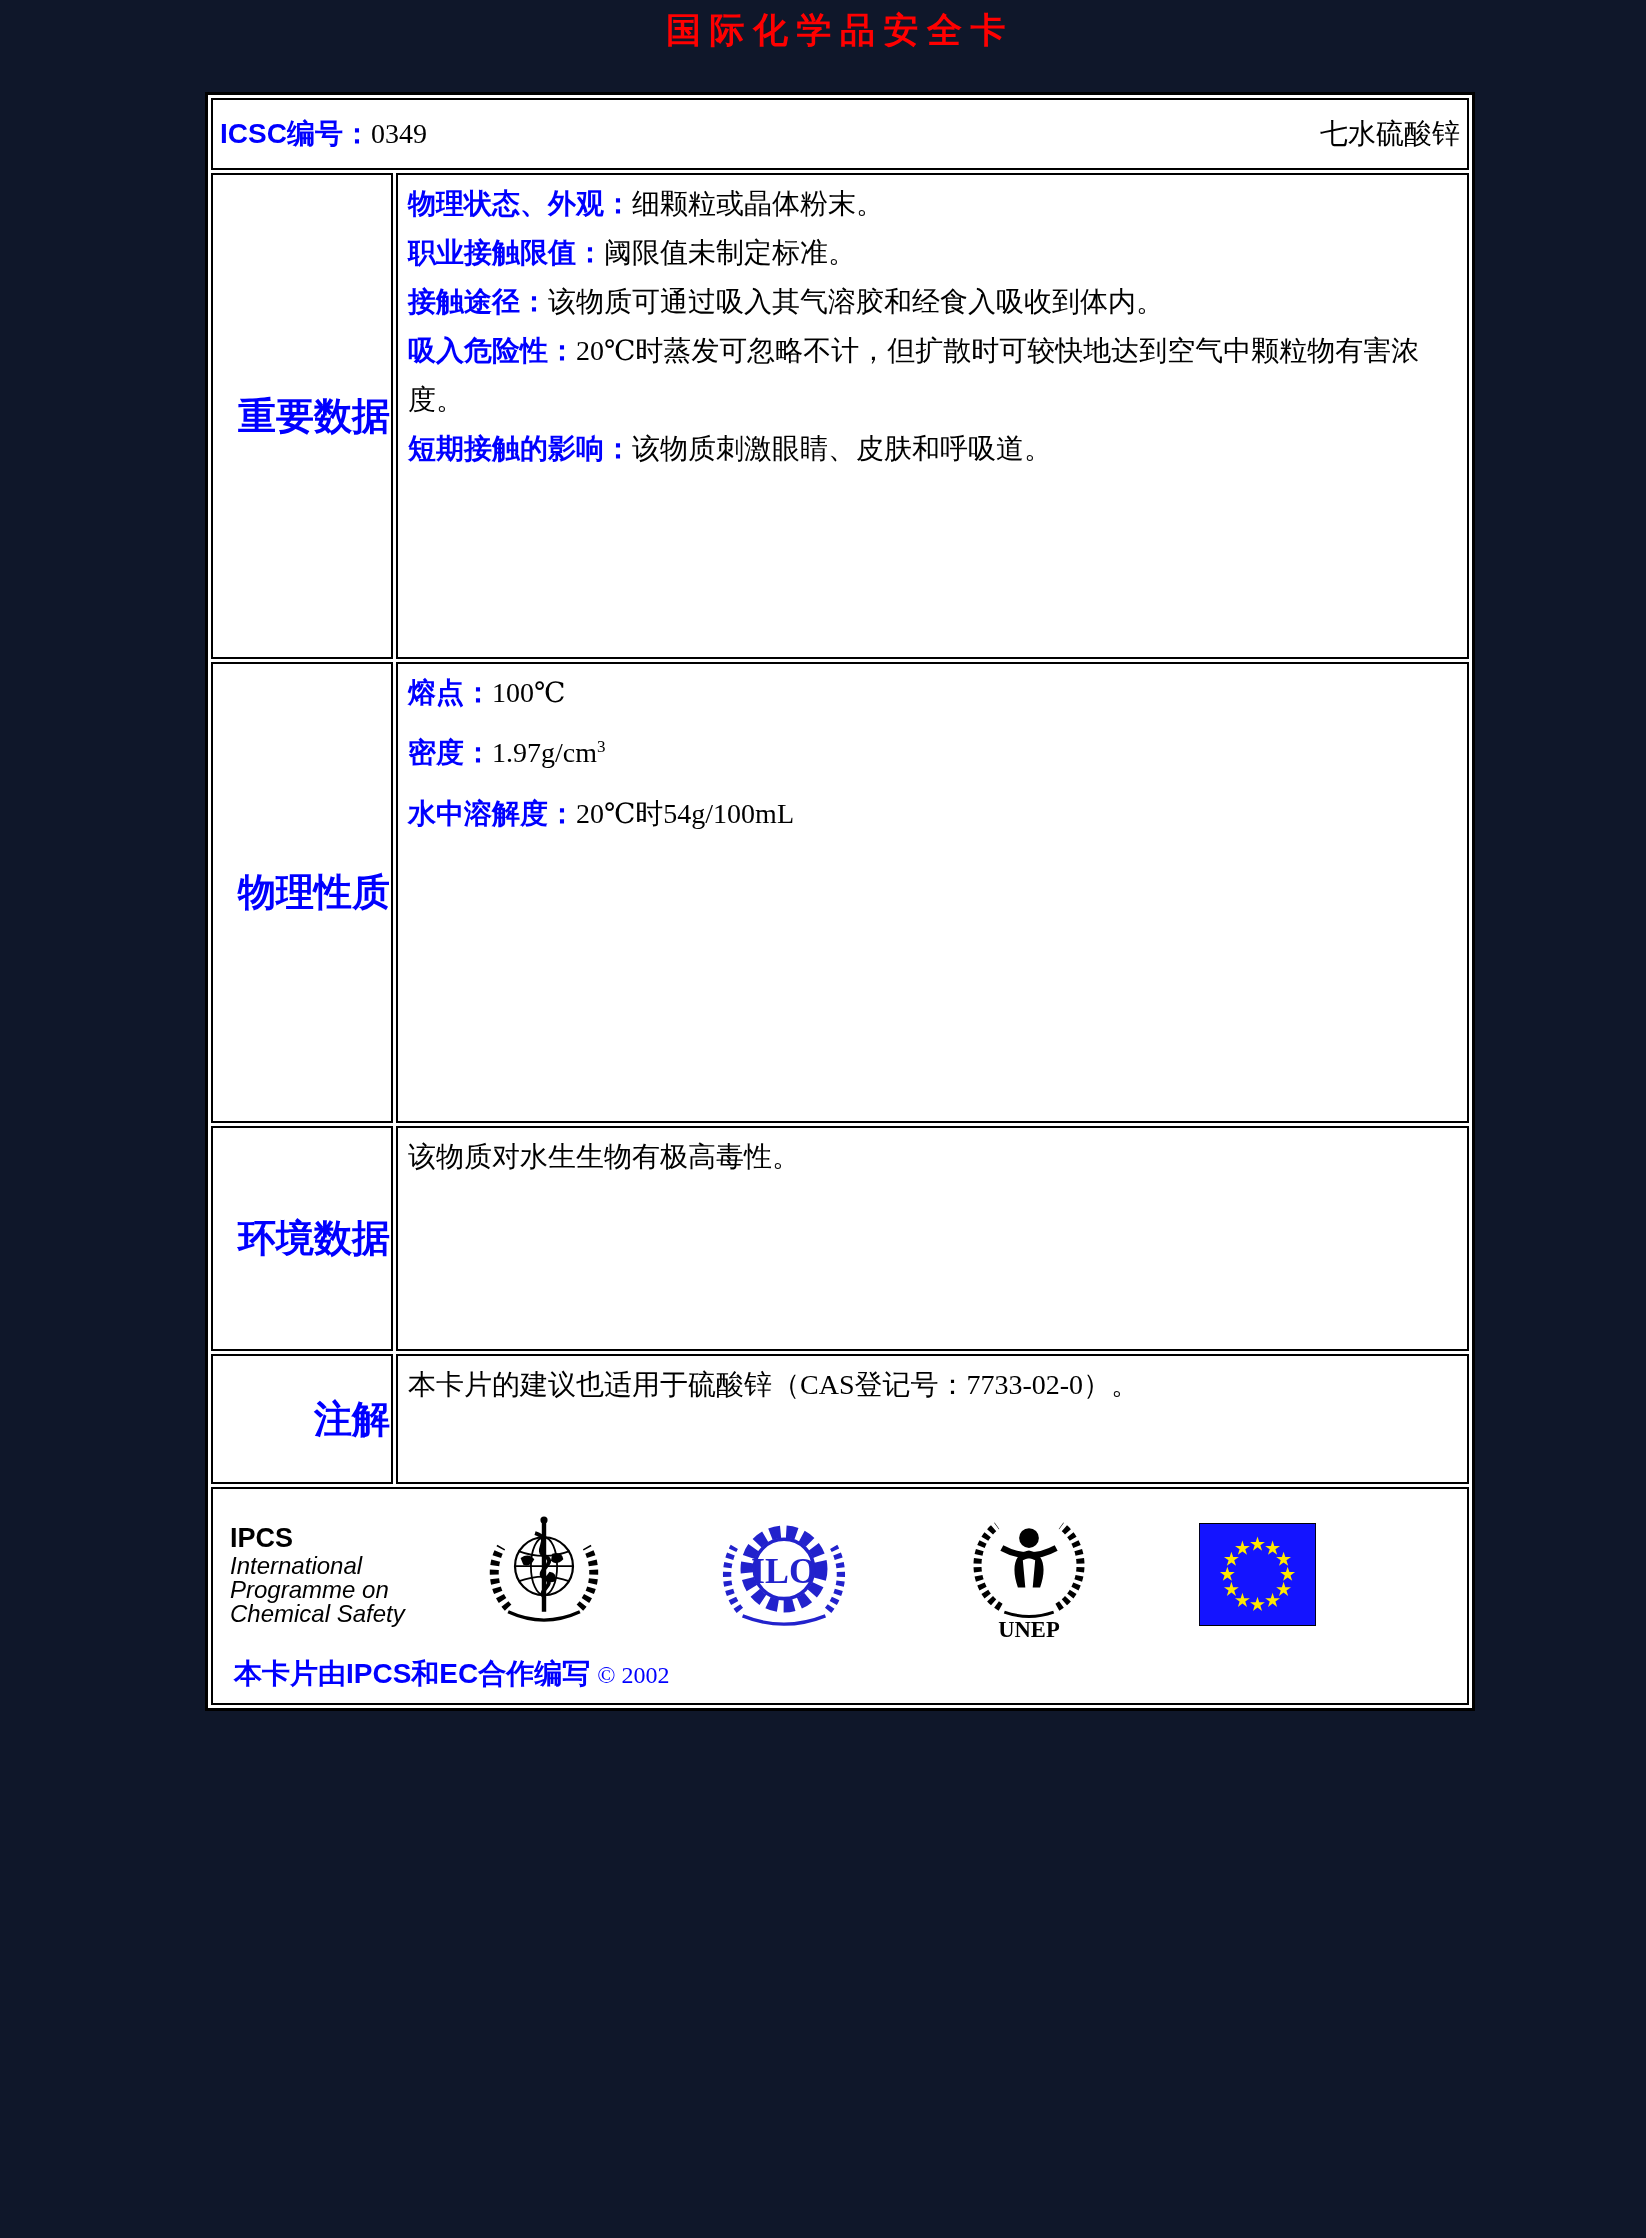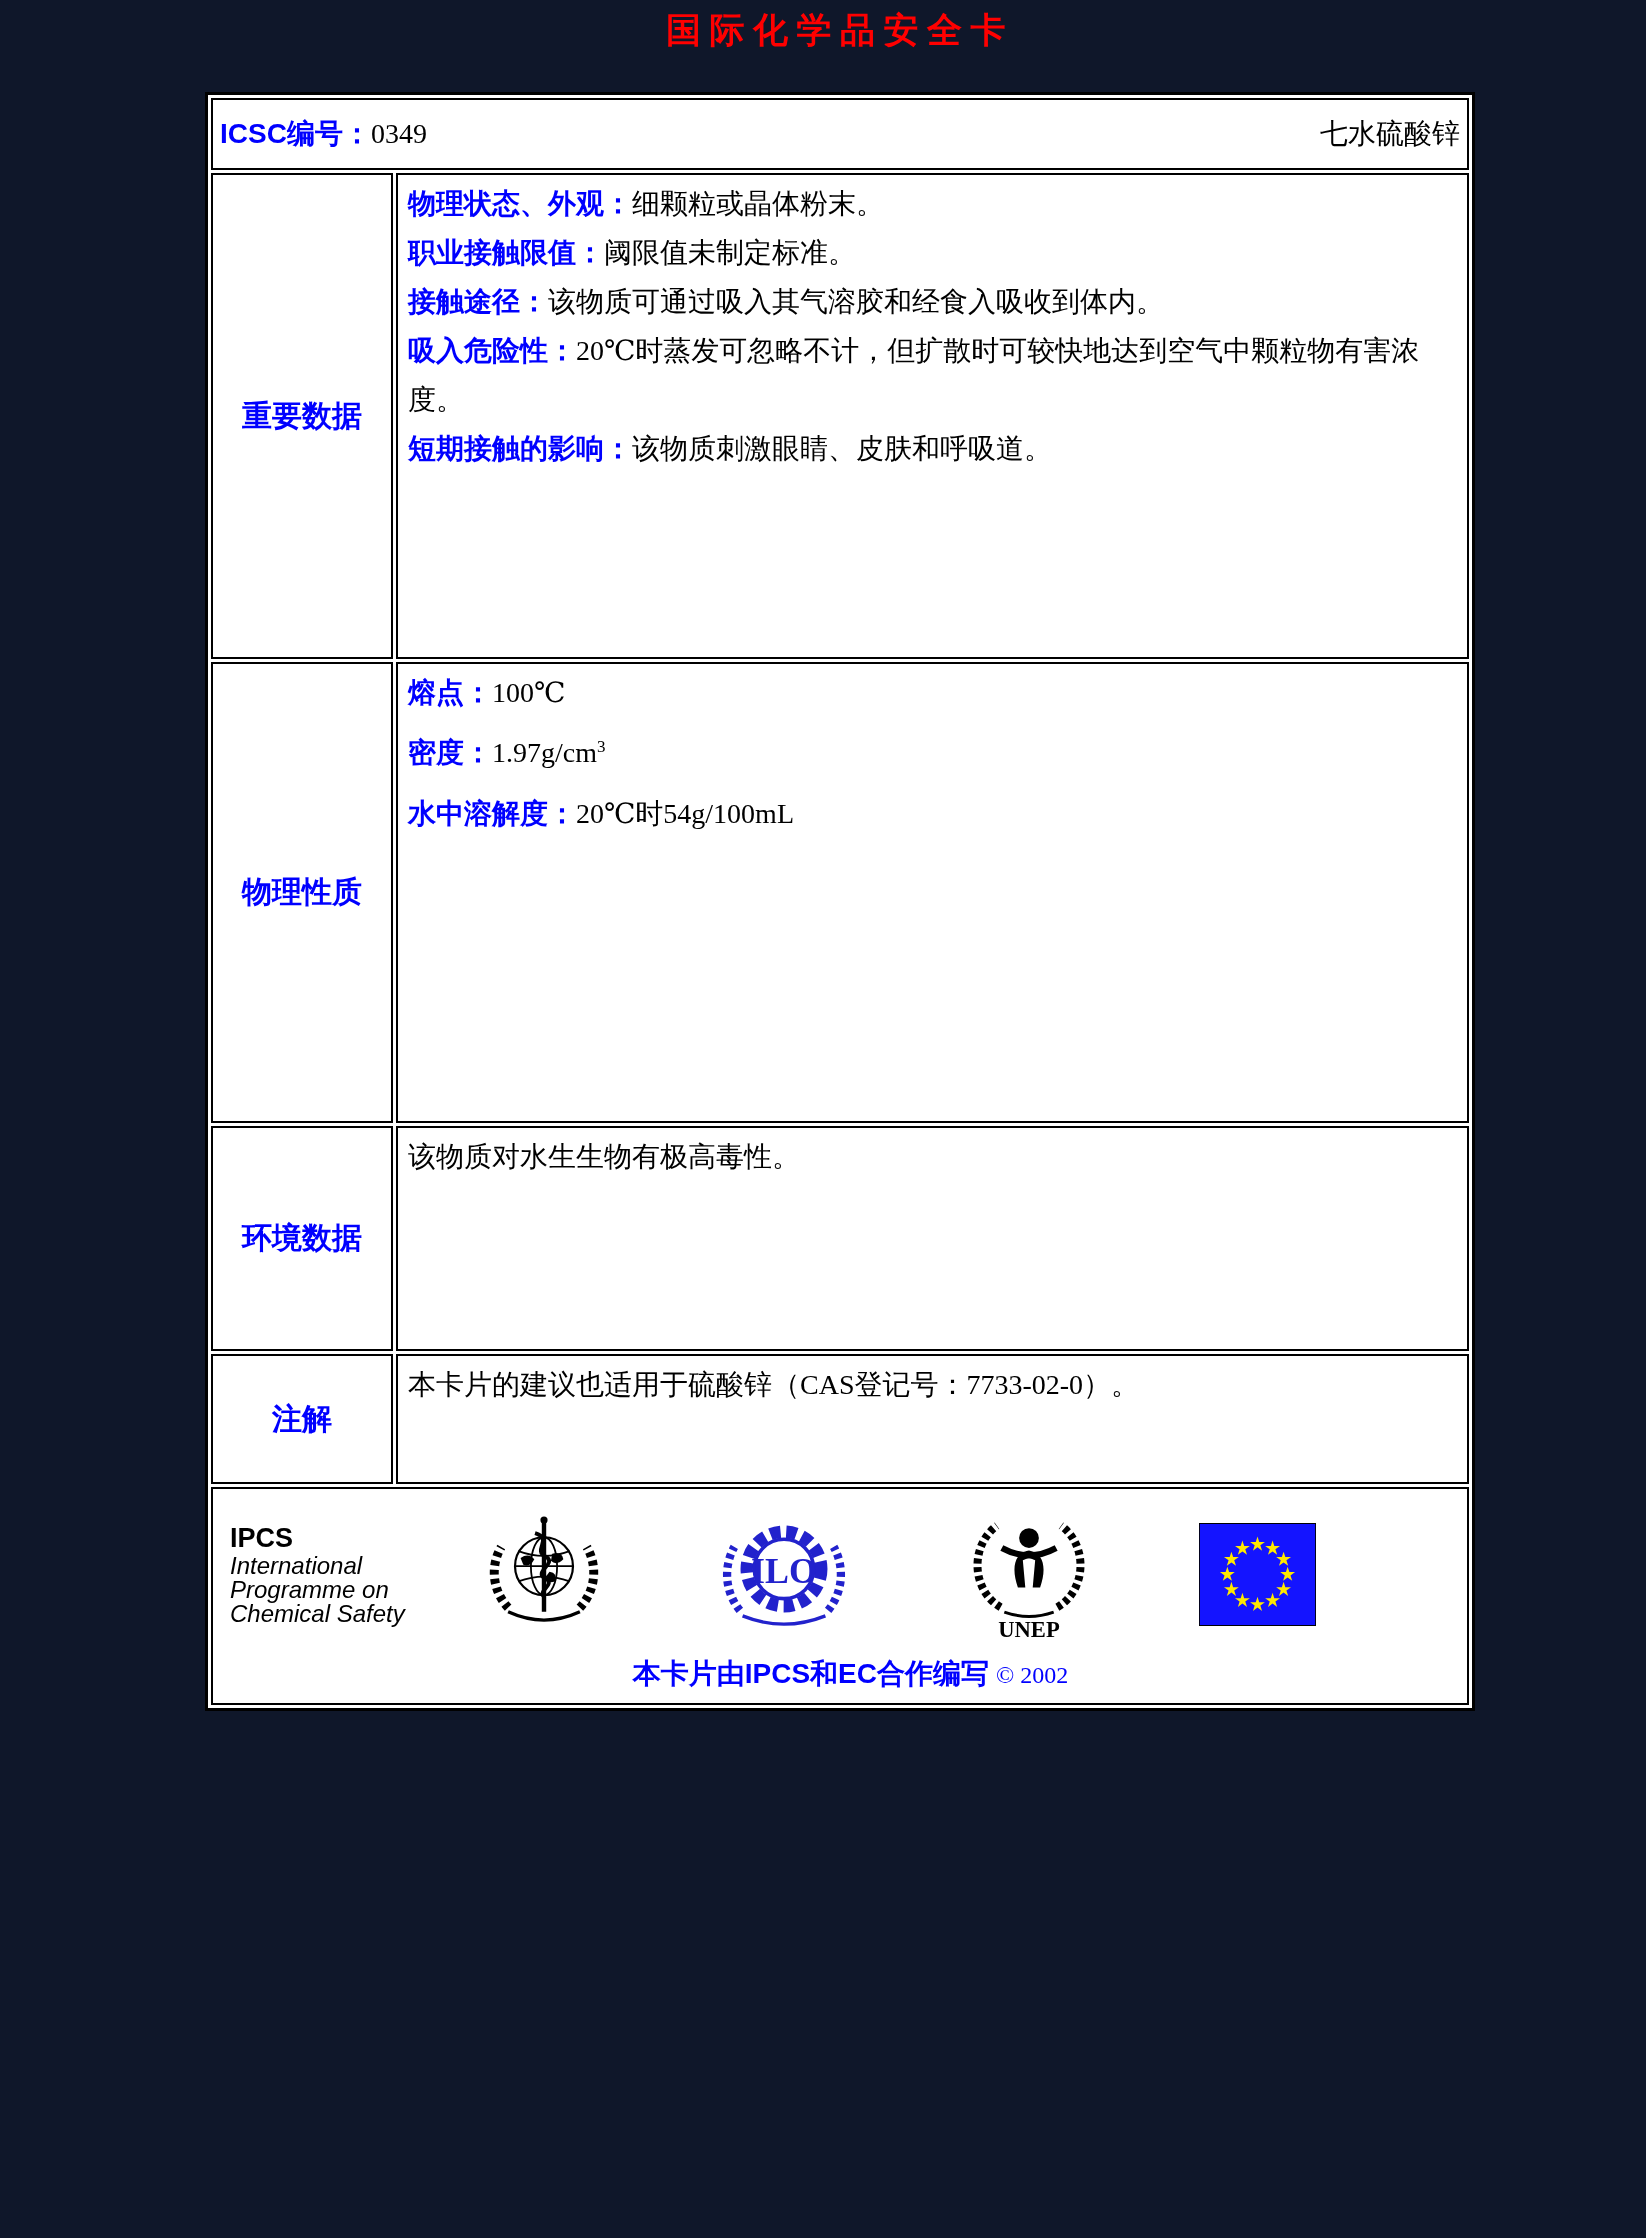--- a/index.html
+++ b/index.html
@@ -10,42 +10,42 @@
   .page{position:relative;width:1647px;height:2239px;background:#0f172a;overflow:hidden;
         font-family:"Liberation Serif","DejaVu Serif",serif;color:var(--ink);}
   .title{position:absolute;top:7px;left:205px;width:1270px;text-align:center;
          font-family:"Liberation Serif","DejaVu Serif",serif;font-weight:bold;
          font-size:35px;color:var(--title-red);letter-spacing:8.5px;}
   table.card{position:absolute;left:205px;top:92px;width:1270px;
              border:3.5px solid #000;border-collapse:separate;border-spacing:3.5px;
              table-layout:fixed;background:#fff;}
   td{border:2.1px solid #000;background:#fff;vertical-align:top;overflow:hidden;}
   col.c1{width:182px;}
-  td.lbl{vertical-align:middle;text-align:center;
+  td.lbl{vertical-align:middle;text-align:right;
          font-family:"Liberation Sans","DejaVu Sans",sans-serif;font-weight:bold;
-         font-size:30px;color:var(--accent-blue);}
+         font-size:38px;color:var(--accent-blue);}
   td.cnt{padding:4.2px 10px;font-size:28px;line-height:49px;}
   td.hdr{height:68px;vertical-align:middle;padding:0 7px;font-size:28px;}
   .blue{color:var(--accent-blue);}
   .b{font-family:"Liberation Sans","DejaVu Sans",sans-serif;font-weight:bold;}
   .ser{font-family:"Liberation Serif","DejaVu Serif",serif;}
   .chem{float:right;}
   .pp{margin-bottom:11.3px;}
   sup{font-size:17px;line-height:0;}
   td.logos-cell{padding:10px 0 2.8px 0;}
   .logo-row{display:flex;align-items:center;height:150px;}
   .ipcs{width:183px;padding-left:17px;flex:none;}
   .ipcs .abbr{font-family:"Liberation Sans","DejaVu Sans",sans-serif;font-weight:bold;font-size:27px;line-height:31px;}
   .ipcs .ln{font-family:"Liberation Sans","DejaVu Sans",sans-serif;font-size:24px;line-height:24px;font-style:italic;}
   .logo{flex:none;}
   .logo.who{margin-left:62px;} .logo.ilo{margin-left:102px;}
   .logo.unep{margin-left:114px;} .logo.eu{margin-left:108px;}
   .unep-wrap{display:flex;flex-direction:column;align-items:center;}
   .unep-text{font-family:"Liberation Serif","DejaVu Serif",serif;font-weight:bold;font-size:22.6px;line-height:24px;margin-top:-4.2px;}
-  .caption{text-align:center;margin-top:5.6px;font-size:28px;padding-left:21px;}
+  .caption{margin-top:5.6px;font-size:28px;padding-left:21px;}
   .caption .cap-main{color:var(--accent-blue);font-family:"Liberation Sans","DejaVu Sans",sans-serif;font-weight:bold;}
   .caption .cap-copy{color:var(--accent-blue);font-size:24px;font-family:"Liberation Serif","DejaVu Serif",serif;}
   td.legal{height:61px;vertical-align:middle;padding:0 8.5px;font-size:27px;}
   .legal-lbl{font-family:"Liberation Sans","DejaVu Sans",sans-serif;font-weight:bold;}
 </style>
 </head>
 <body>
 
 <div class="page">
 

